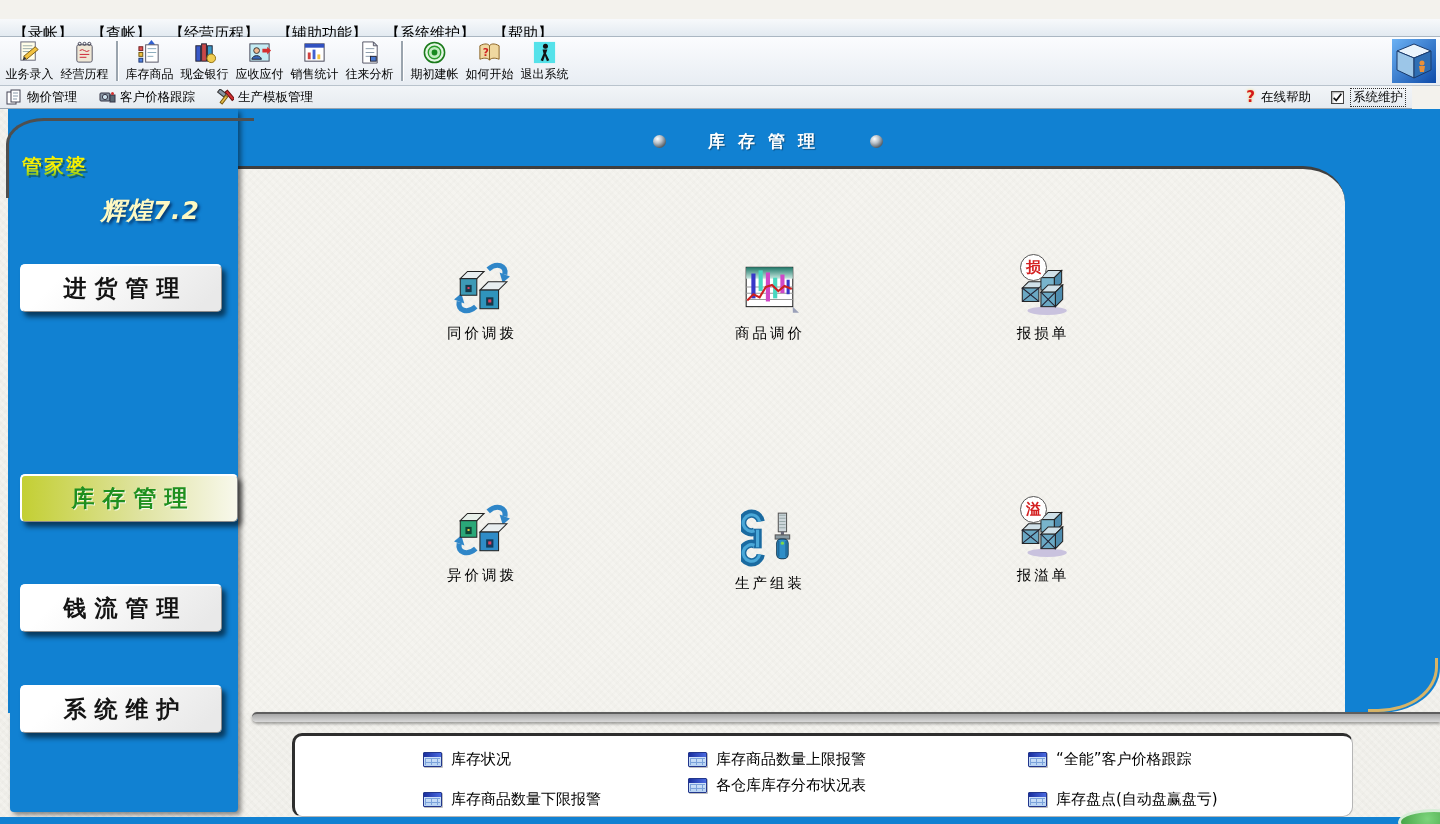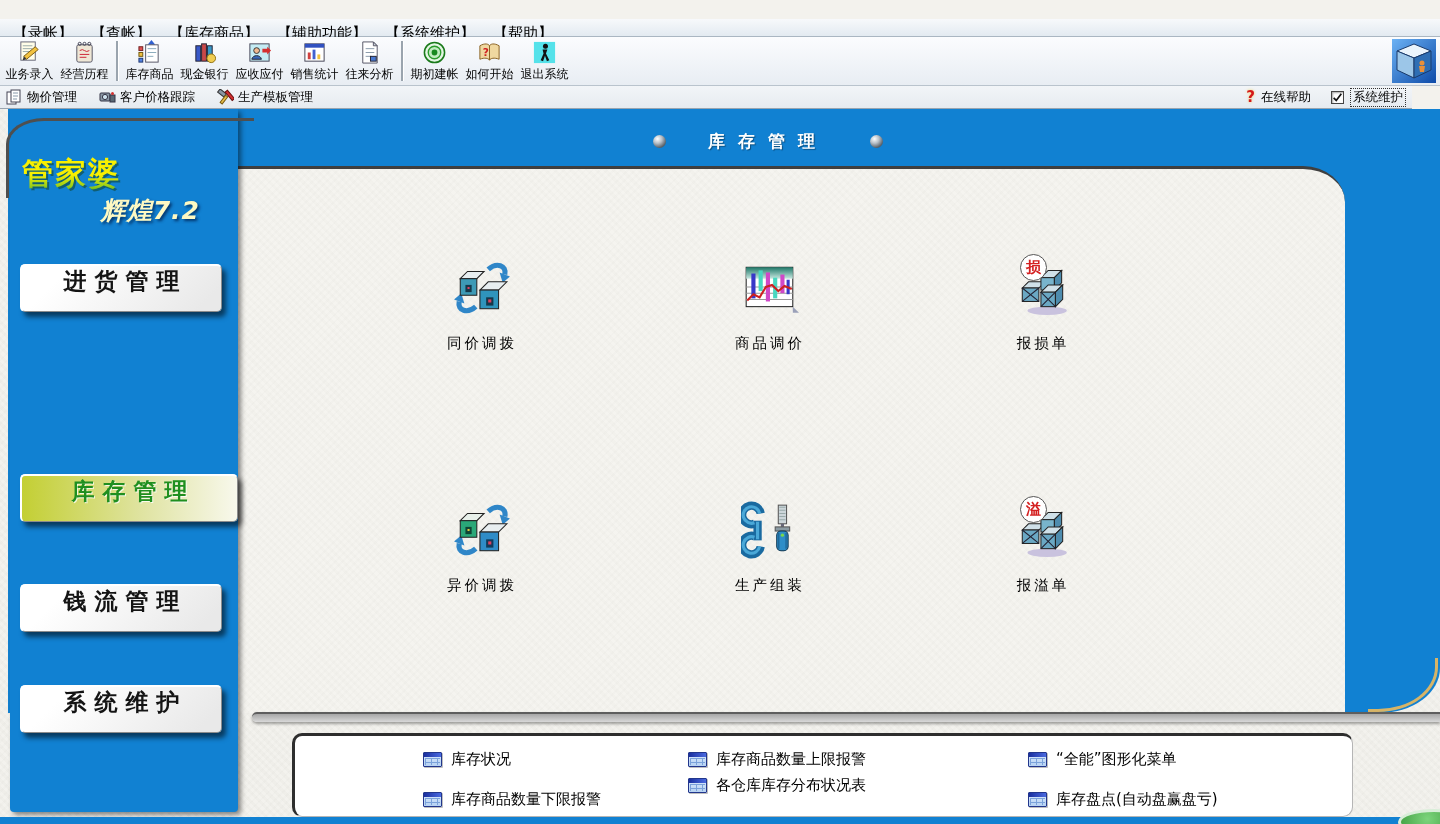--- a/index.html
+++ b/index.html
@@ -66,42 +66,42 @@
   .page-title{color:#fff;font-size:17px;font-weight:bold;letter-spacing:13px;margin:0 42px;text-shadow:1px 1px 1px rgba(0,0,0,0.4);}
   .sphere{width:13px;height:13px;border-radius:50%;
     background:radial-gradient(circle at 35% 30%,#ffffff,#b9c1c9 35%,#5e666e 70%,#2c343b);}
 
   
   .sidebar{position:absolute;left:10px;top:0;width:228px;height:703px;background:#1181d2;
     box-shadow:3px 3px 5px rgba(0,0,0,0.45);border-bottom-left-radius:4px;border-bottom-right-radius:4px;}
   .sidebar-curve{position:absolute;left:6px;top:9px;width:248px;height:80px;pointer-events:none;
     border-top:3px solid #4f4f4f;border-left:3px solid #4f4f4f;border-top-left-radius:38px 26px;}
   .logo-title{position:absolute;left:12px;top:44px;font-family:"DejaVu Serif",serif;font-weight:bold;
-    font-size:31px;letter-spacing:2px;background:linear-gradient(180deg,#f8f000 52%,#9ccf18 78%,#2f9a20);
+    font-size:20px;letter-spacing:2px;background:linear-gradient(180deg,#f8f000 52%,#9ccf18 78%,#2f9a20);
     -webkit-background-clip:text;background-clip:text;color:transparent;
     filter:drop-shadow(2px 2px 0 rgba(15,60,20,0.5));}
   .logo-version{position:absolute;right:38px;top:85px;color:#fef9c3;font-style:italic;font-weight:bold;
     font-size:25px;letter-spacing:1px;text-shadow:2px 2px 3px rgba(0,40,90,0.85);}
   .side-btn{position:absolute;left:10px;width:202px;height:48px;
     background:linear-gradient(135deg,#ffffff 20%,#e9e9e9 90%);
     border:1px solid #8c8c8c;border-top:2px solid #fff;border-left:2px solid #fff;border-radius:5px;
     box-shadow:4px 5px 5px rgba(0,0,0,0.55);
-    display:flex;justify-content:center;cursor:pointer;}
+    display:flex;align-items:center;justify-content:center;cursor:pointer;}
   .side-btn span{font-family:"DejaVu Serif",serif;font-size:23px;font-weight:bold;color:#141414;letter-spacing:8px;text-indent:8px;}
   .side-btn.selected{width:218px;background:linear-gradient(90deg,#c3cf33,#dfe3a0 55%,#f8f8ec);}
   .side-btn.selected span{color:#1f8f1f;text-shadow:1px 1px 0 rgba(255,255,255,0.8);}
 
   
   .shortcut{position:absolute;width:150px;display:flex;flex-direction:column;align-items:center;cursor:pointer;}
   .sc-iconwrap{position:relative;width:58px;height:58px;}
   .sc-iconwrap svg{width:58px;height:58px;}
   .sc-badge{position:absolute;left:6px;top:-5px;width:27px;height:27px;border-radius:50%;
     background:#fff;border:1px solid #555;display:flex;align-items:center;justify-content:center;
     font-family:"DejaVu Serif",serif;font-size:15px;font-weight:bold;color:#d42020;}
-  .sc-label{margin-top:17px;font-size:14.5px;color:#000;letter-spacing:3px;white-space:nowrap;}
+  .sc-label{margin-top:7px;font-size:14.5px;color:#000;letter-spacing:3px;white-space:nowrap;}
 
   
   .divider{position:absolute;left:252px;top:603px;width:1188px;height:10px;
     background:linear-gradient(#a7a7a7,#d8d8d8);border-top:2px solid #5e5e5e;
     border-radius:5px 0 0 5px;box-shadow:0 2px 3px rgba(0,0,0,0.35);}
   .report-panel{position:absolute;left:292px;top:624px;width:1061px;height:84px;background:#fff;
     border-radius:10px;border-left:3px solid #2e2e2e;border-top:3px solid #2e2e2e;
     border-right:1px solid #b5b5b5;border-bottom:1px solid #b5b5b5;}
   .report-item{position:absolute;display:flex;align-items:center;gap:9px;cursor:pointer;}
   .report-label{font-size:15px;color:#000;white-space:nowrap;}
@@ -119,21 +119,21 @@
 </style>
 </head>
 <body>
 
 <div class="screen">
 
 
   <div class="menubar">
     <span class="menu-item">【录帐】</span>
     <span class="menu-item">【查帐】</span>
-    <span class="menu-item">【库存商品】</span>
+    <span class="menu-item">【经营历程】</span>
     <span class="menu-item">【辅助功能】</span>
     <span class="menu-item">【系统维护】</span>
     <span class="menu-item">【帮助】</span>
   </div>
 
   <div class="toolbar">
     <div class="tbtn">
       <svg viewBox="0 0 26 26">
           <rect x="4" y="2" width="15" height="19" fill="#fffde8" stroke="#667"></rect>
           <path d="M6 6 h10 M6 9 h10 M6 12 h7" stroke="#9aa" fill="none"></path>
@@ -387,21 +387,21 @@
             <rect x="12" y="25" width="6" height="7" fill="#0e4434"></rect>
             <rect x="14" y="27" width="2" height="2" fill="#e0d040"></rect>
             <polygon points="26,30 34,22 52,22 44,30" fill="#e8eef0" stroke="#222"></polygon>
             <rect x="26" y="30" width="18" height="18" fill="#2f8cc8" stroke="#222"></rect>
             <rect x="32" y="37" width="7" height="8" fill="#123a5a"></rect>
             <rect x="34" y="39" width="3" height="3" fill="#e04060"></rect>
           </svg>
       </span>
       <span class="sc-label">异价调拨</span>
     </div>
-    <div class="shortcut" style="left:695px;top:392px">
+    <div class="shortcut" style="left:695px;top:400px">
       <span class="sc-iconwrap">
         <svg viewBox="0 0 56 56">
             <g fill="none" stroke="#1a6aa0" stroke-width="8">
               <path d="M19 12 A9 9 0 1 0 13 22"></path>
               <path d="M13 34 A9 9 0 1 0 19 44"></path>
               <line x1="16" y1="19" x2="16" y2="38"></line>
             </g>
             <g fill="none" stroke="#4aa8d8" stroke-width="3">
               <path d="M18 12 A8 8 0 1 0 13 21"></path>
               <path d="M13 35 A8 8 0 1 0 18 44"></path>
@@ -443,21 +443,21 @@
       <div class="report-item" style="left:128px;top:14px">
         <span class="table-icon"></span>
         <span class="report-label">库存状况</span>
       </div>
       <div class="report-item" style="left:393px;top:14px">
         <span class="table-icon"></span>
         <span class="report-label">库存商品数量上限报警</span>
       </div>
       <div class="report-item" style="left:733px;top:14px">
         <span class="table-icon"></span>
-        <span class="report-label">“全能”图形化菜单</span>
+        <span class="report-label">“全能”客户价格跟踪</span>
       </div>
       <div class="report-item" style="left:128px;top:54px">
         <span class="table-icon"></span>
         <span class="report-label">库存商品数量下限报警</span>
       </div>
       <div class="report-item" style="left:393px;top:40px">
         <span class="table-icon"></span>
         <span class="report-label">各仓库库存分布状况表</span>
       </div>
       <div class="report-item" style="left:733px;top:54px">

